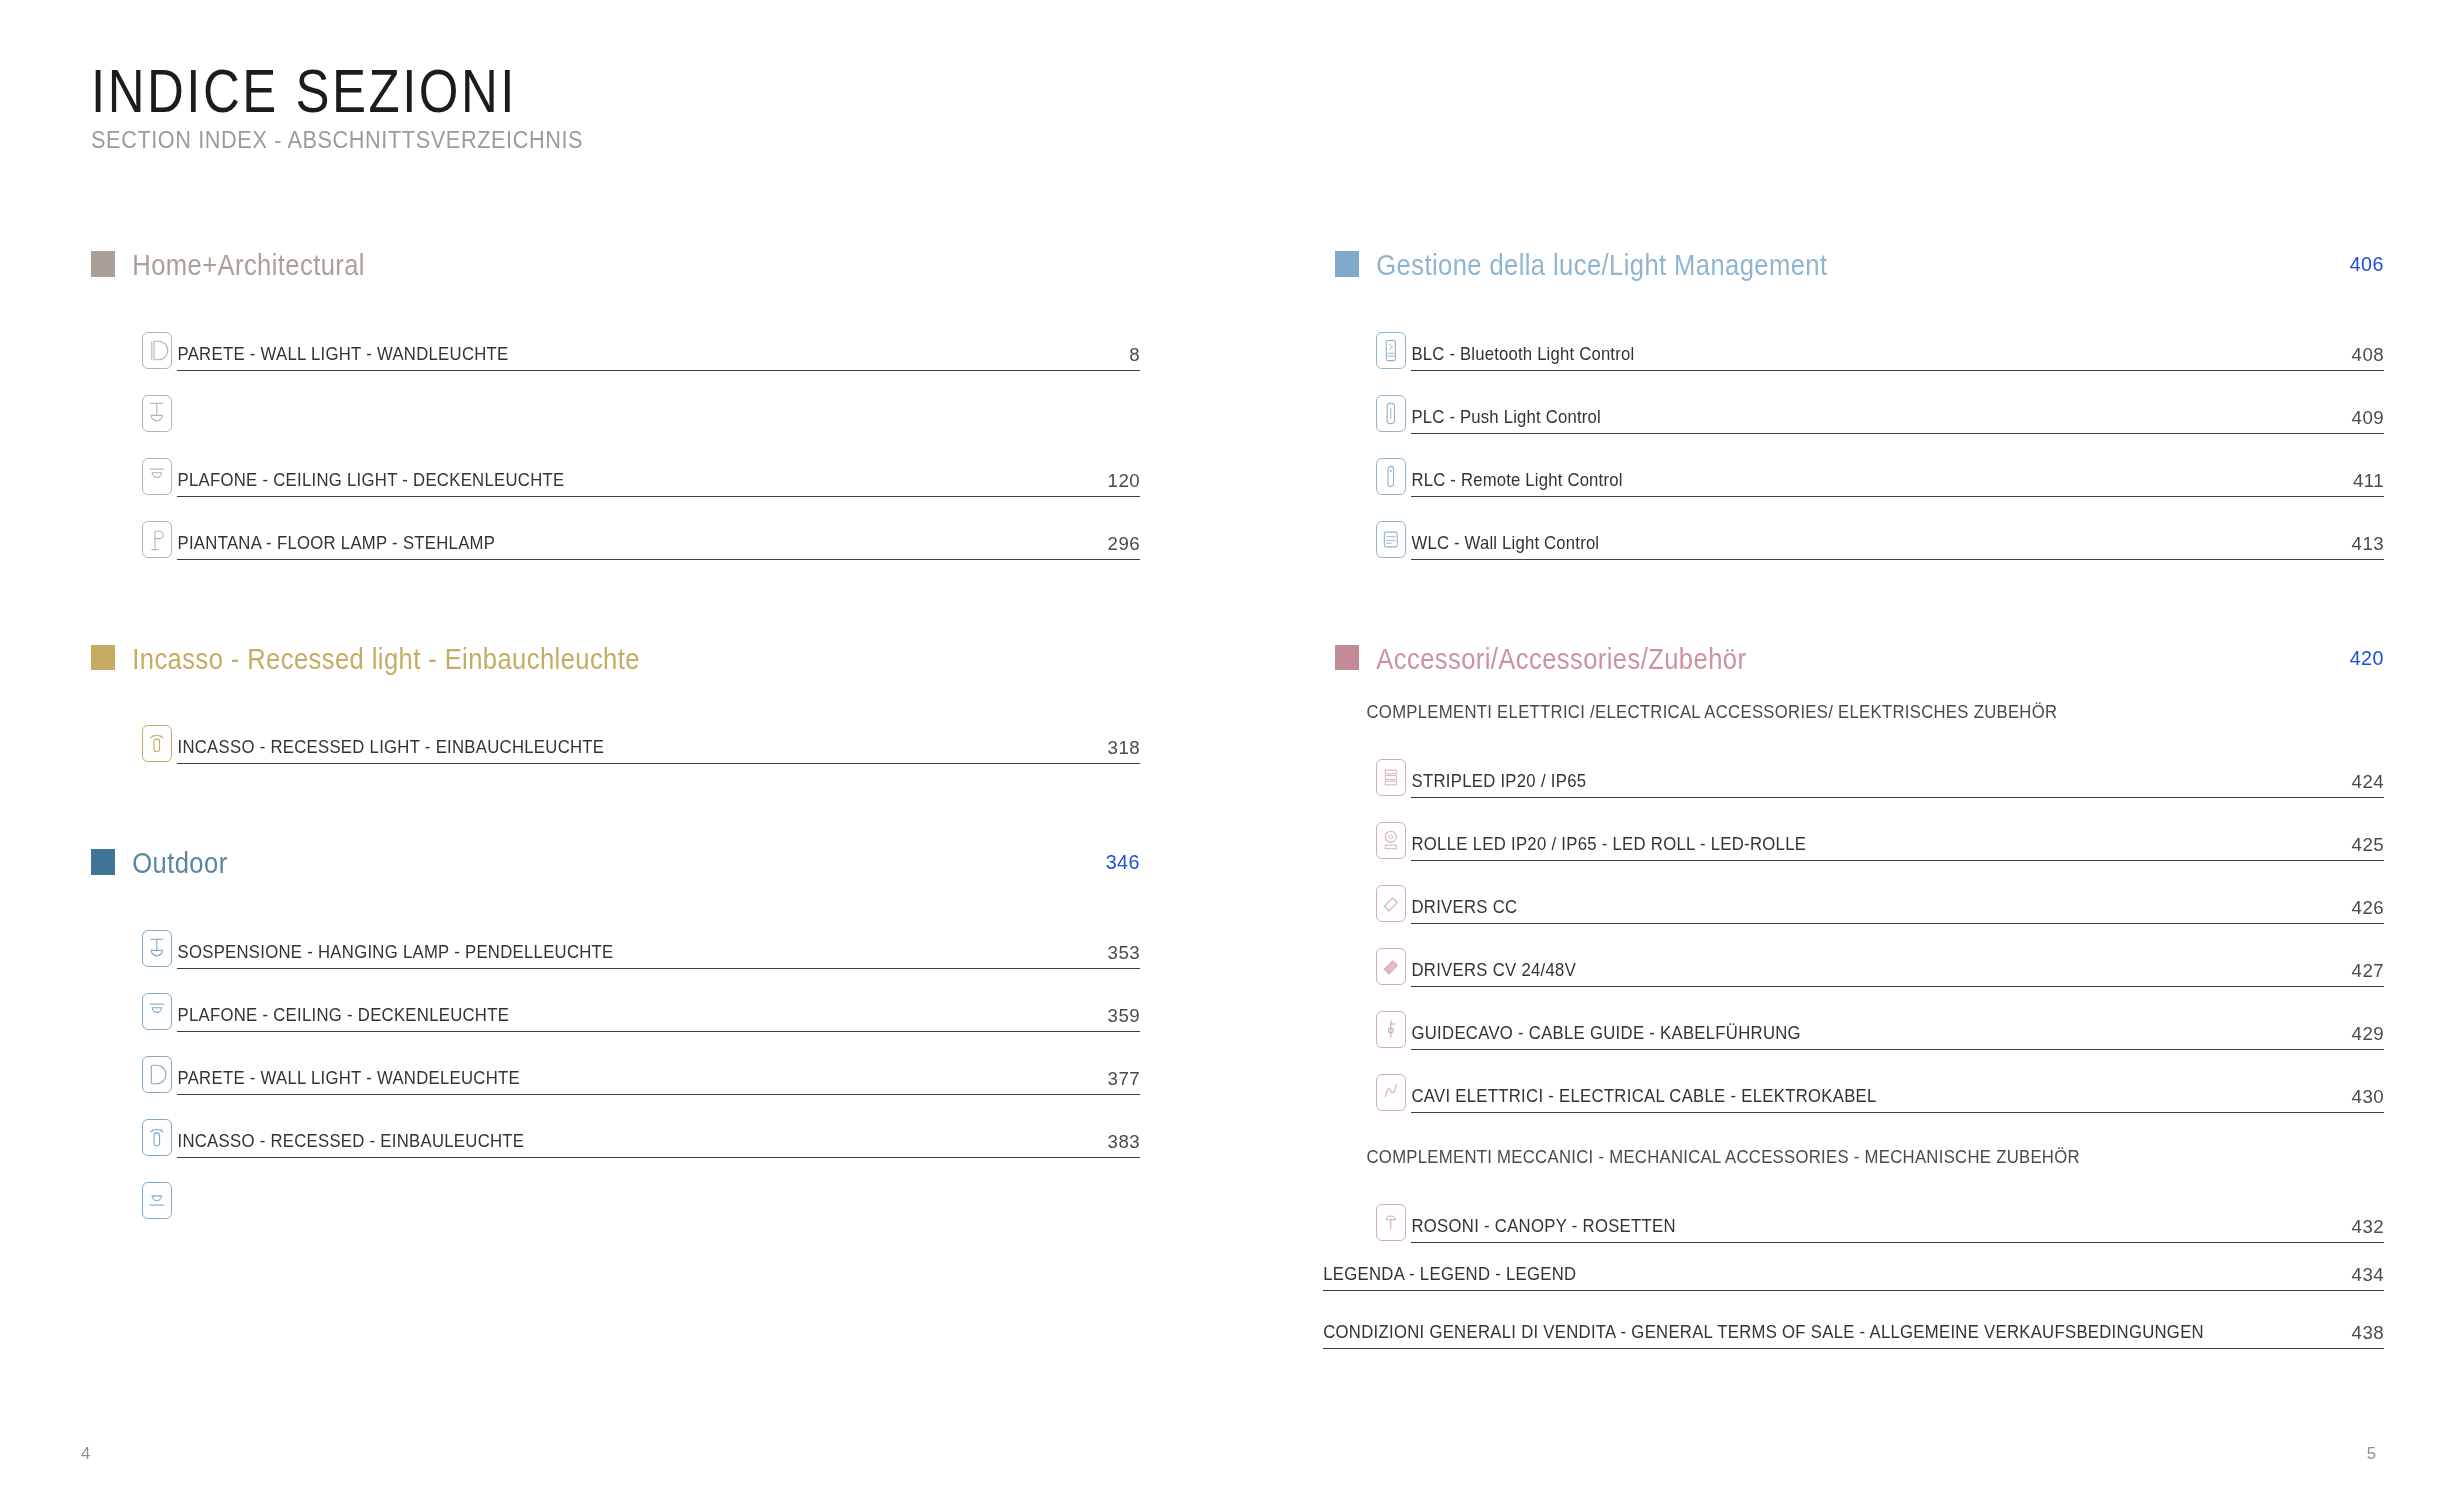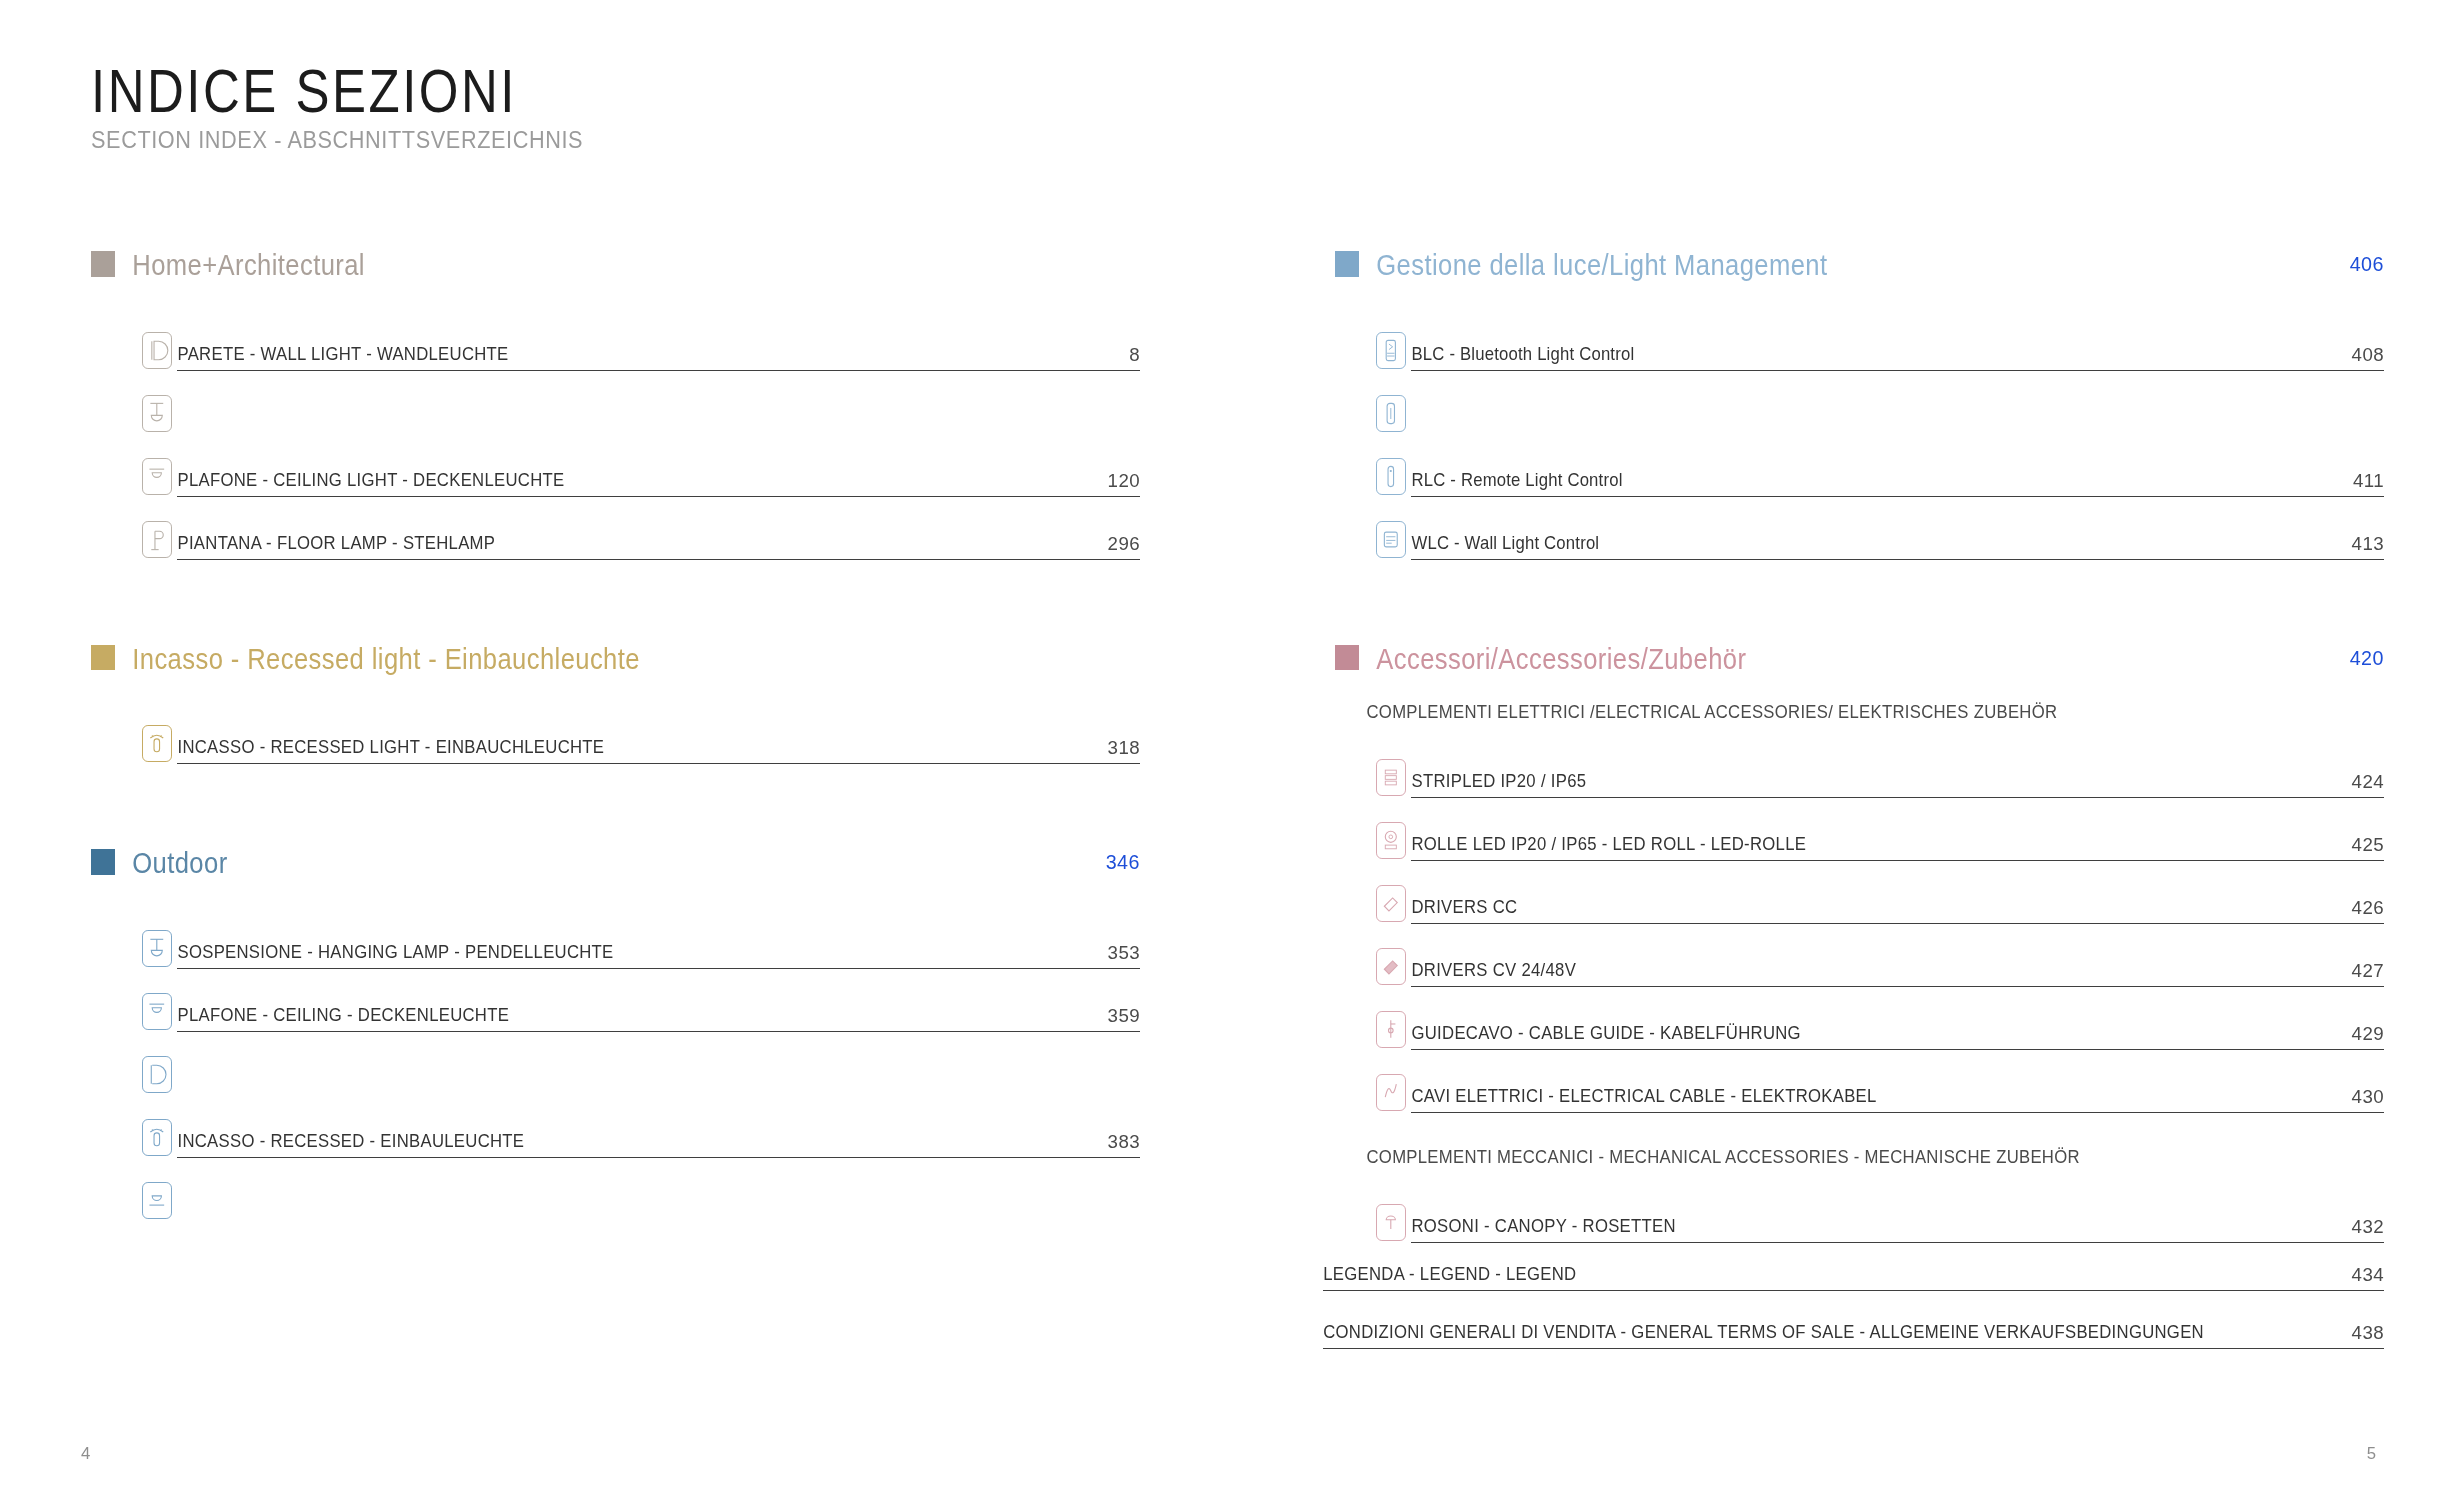--- a/index.html
+++ b/index.html
@@ -309,20 +309,24 @@
       </div>
 
 
       <div class="row">
         <div class="row-icon" style="border-color:#7fa8c9">
           <svg viewBox="0 0 30 38">
               <line x1="9" y1="9" x2="9" y2="29" stroke="#7fa8c9" stroke-width="1.2"></line>
               <path d="M10 9 h5 a6 6 0 0 1 0 20 h-5" fill="none" stroke="#7fa8c9" stroke-width="1.2"></path>
             </svg>
         </div>
+        <div class="row-line">
+          <span class="row-label">PARETE - WALL LIGHT - WANDELEUCHTE</span>
+          <span class="row-page">377</span>
+        </div>
       </div>
 
       <div class="row">
         <div class="row-icon" style="border-color:#7fa8c9">
           <svg viewBox="0 0 30 38">
               <path d="M8 13 q7 -6 14 0" fill="none" stroke="#7fa8c9" stroke-width="1.2"></path>
               <rect x="12" y="14" width="6" height="14" rx="3" fill="none" stroke="#7fa8c9" stroke-width="1.2"></rect>
               <line x1="10" y1="10" x2="11" y2="12" stroke="#7fa8c9" stroke-width="1"></line>
               <line x1="20" y1="10" x2="19" y2="12" stroke="#7fa8c9" stroke-width="1"></line>
             </svg>
@@ -372,20 +376,24 @@
         </div>
       </div>
 
       <div class="row">
         <div class="row-icon" style="border-color:#8fb4d2">
           <svg viewBox="0 0 30 38">
               <rect x="11" y="8" width="8" height="22" rx="3" fill="none" stroke="#8fb4d2" stroke-width="1.2"></rect>
               <line x1="15" y1="13" x2="15" y2="25" stroke="#8fb4d2" stroke-width="1"></line>
             </svg>
         </div>
+        <div class="row-line">
+          <span class="row-label mixed">PLC - Push Light Control</span>
+          <span class="row-page">409</span>
+        </div>
       </div>
 
       <div class="row">
         <div class="row-icon" style="border-color:#8fb4d2">
           <svg viewBox="0 0 30 38">
               <rect x="12" y="8" width="6" height="22" rx="3" fill="none" stroke="#8fb4d2" stroke-width="1.2"></rect>
               <circle cx="15" cy="13" r="1.2" fill="#8fb4d2"></circle>
             </svg>
         </div>
         <div class="row-line">

